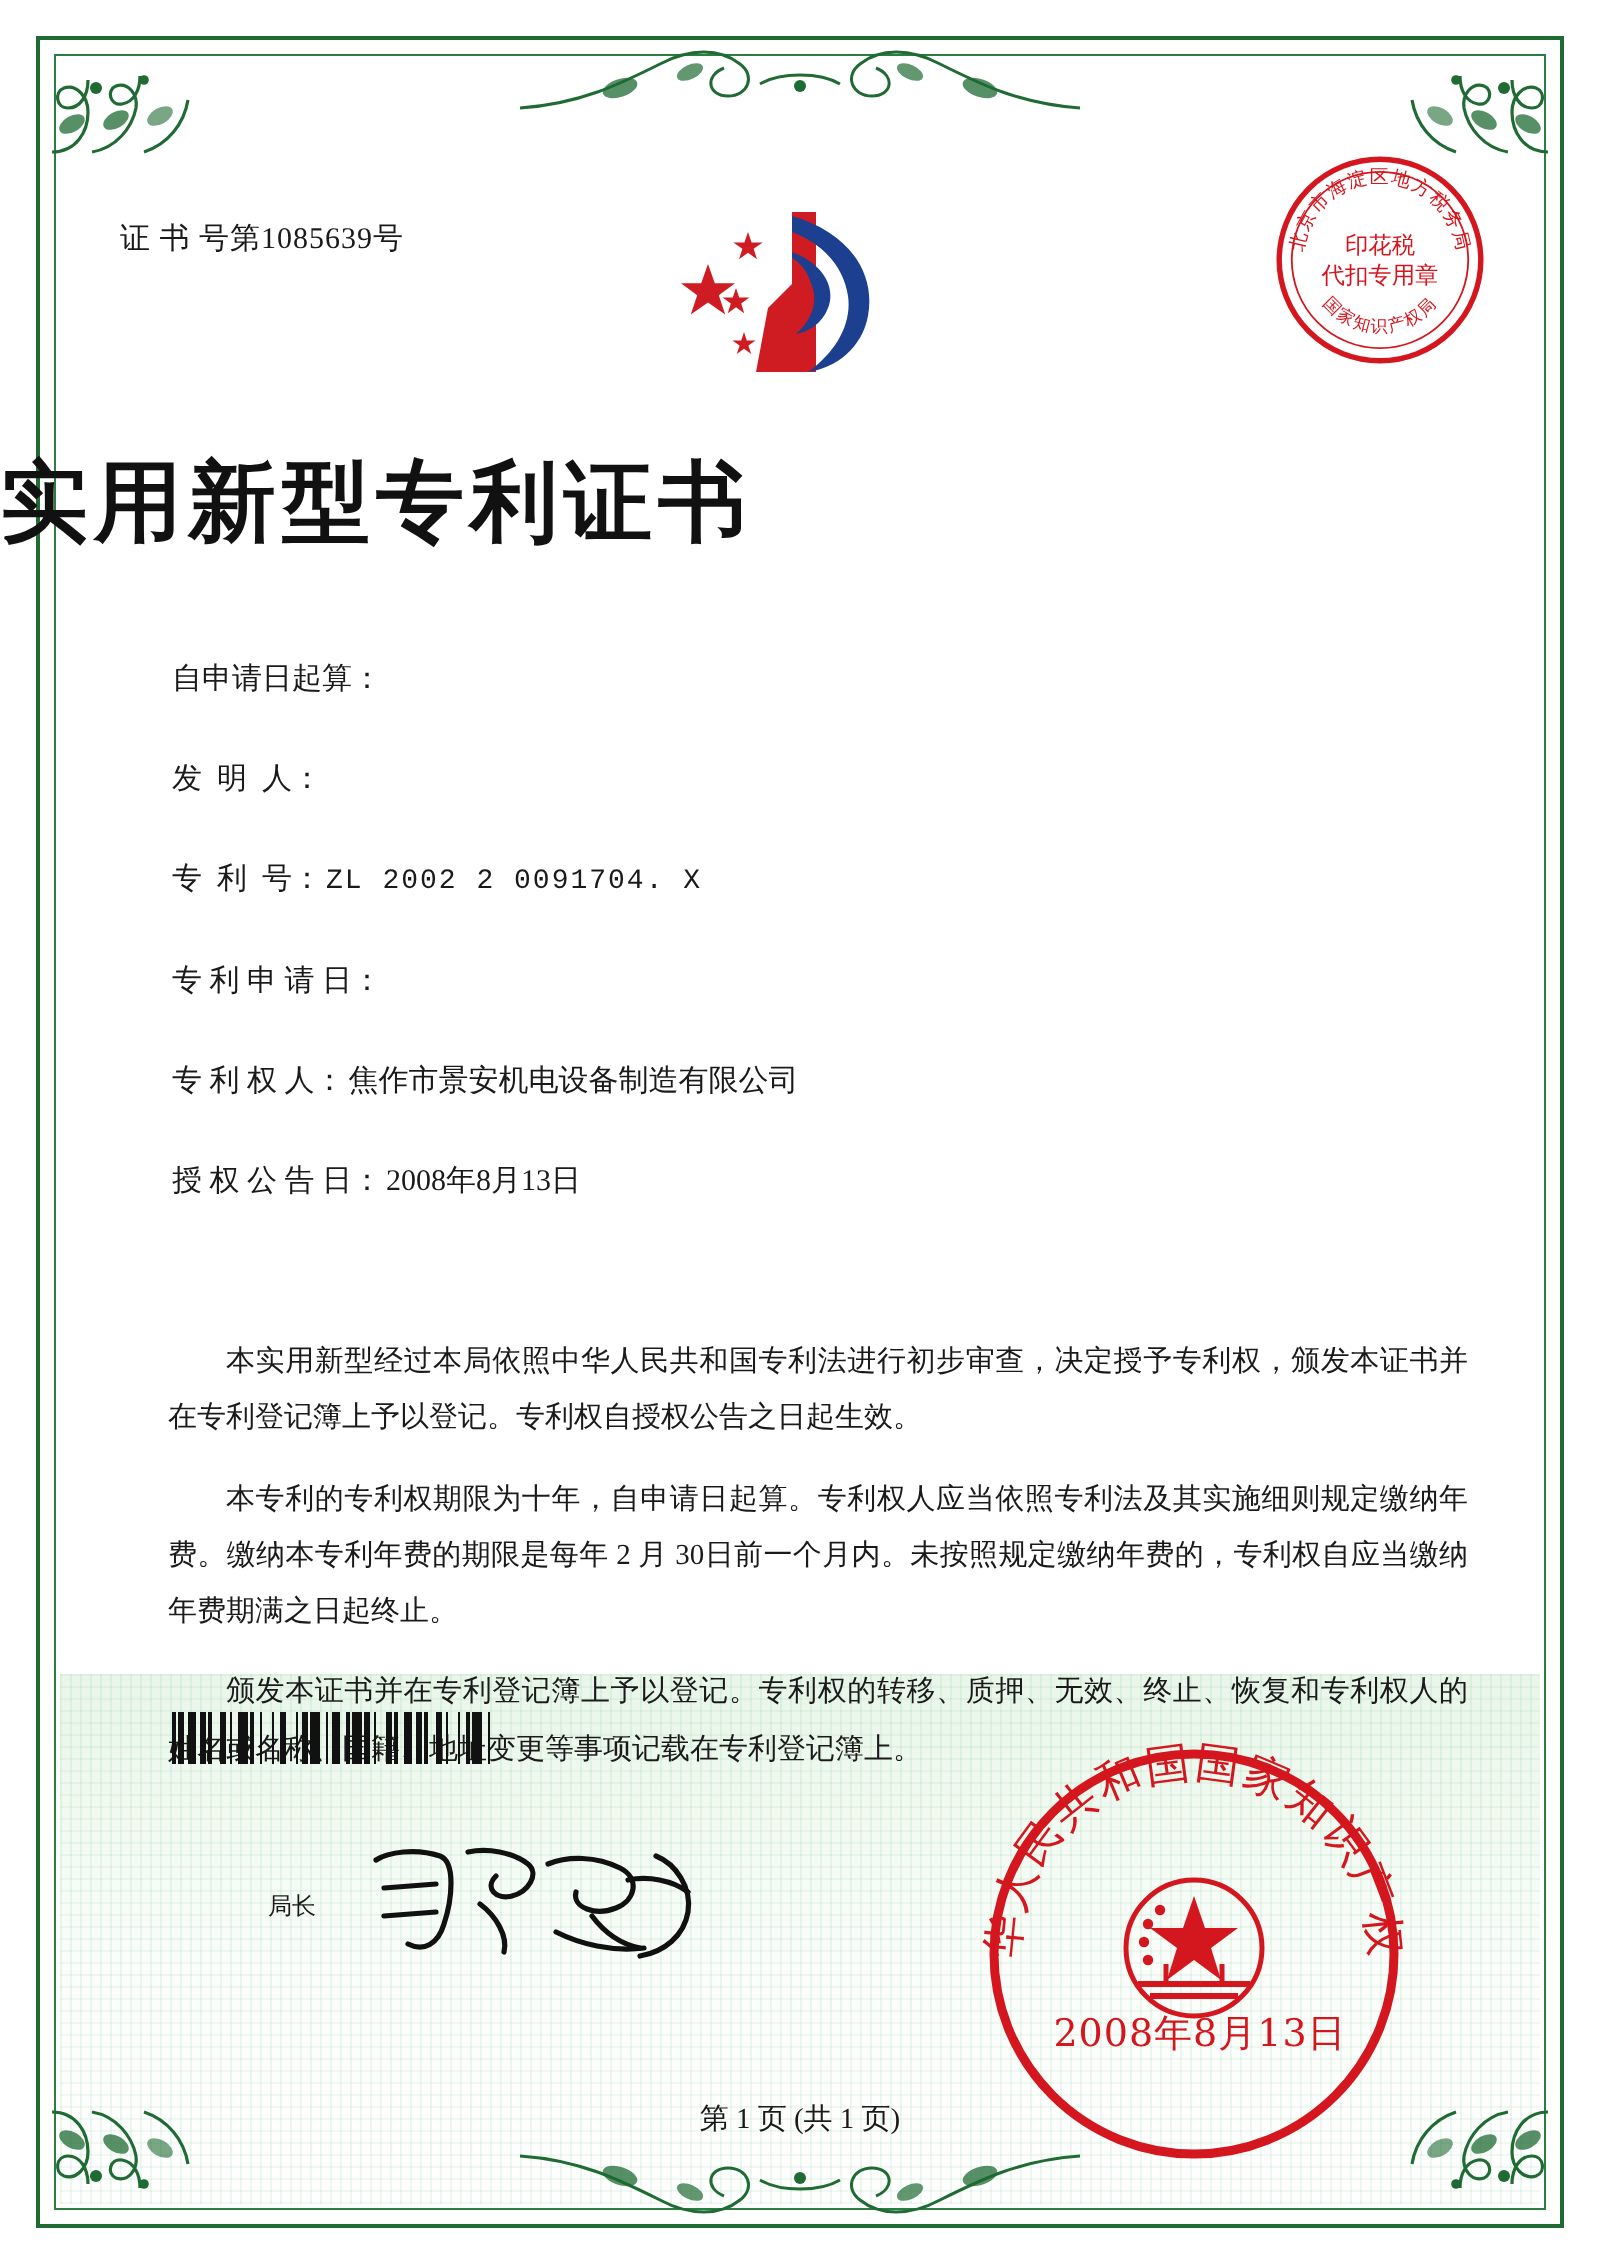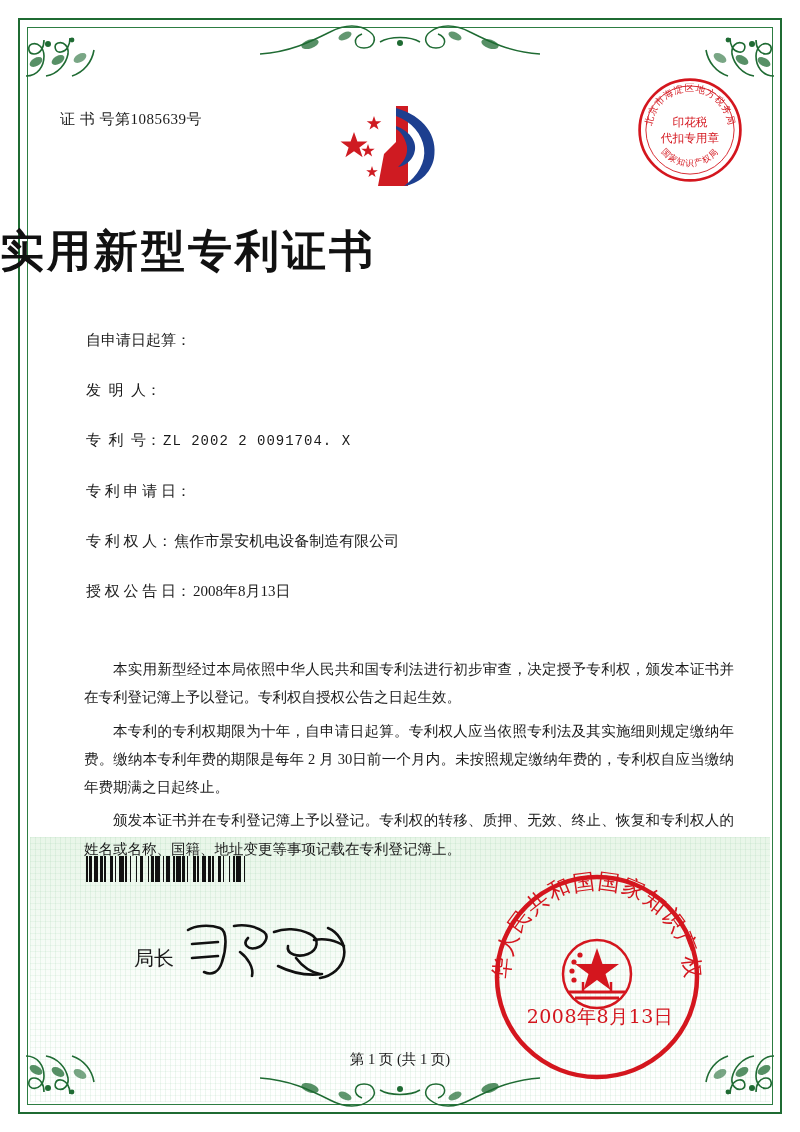--- a/index.html
+++ b/index.html
@@ -163,21 +163,21 @@
   .paras {
     position: absolute;
     left: 84px;
     right: 66px;
     top: 655px;
     font-size: 14.5px;
     line-height: 1.95;
     text-align: justify;
   }
   .paras p {
-    margin: 0 0 5px 0;
+    margin: 12px 0 5px 0;
     text-indent: 2em;
   }
 
   
   .barcode {
     position: absolute;
     left: 86px;
     top: 856px;
     width: 300px;
     height: 26px;
@@ -189,21 +189,21 @@
     display: block;
     background: #111;
     height: 100%;
   }
 
   
   .sig-label {
     position: absolute;
     left: 134px;
     top: 945px;
-    font-size: 20px;
+    font-size: 12px;
   }
   .signature {
     position: absolute;
     left: 178px;
     top: 910px;
     width: 180px;
     height: 80px;
     color: #111;
   }
   .signature svg { display:block; width:100%; height:100%; }

